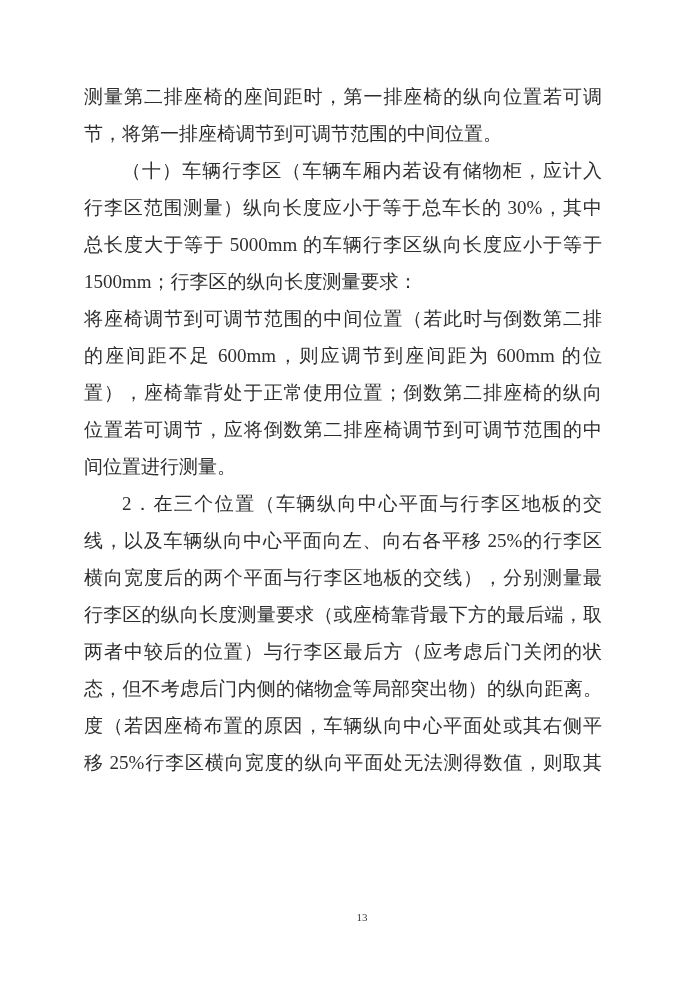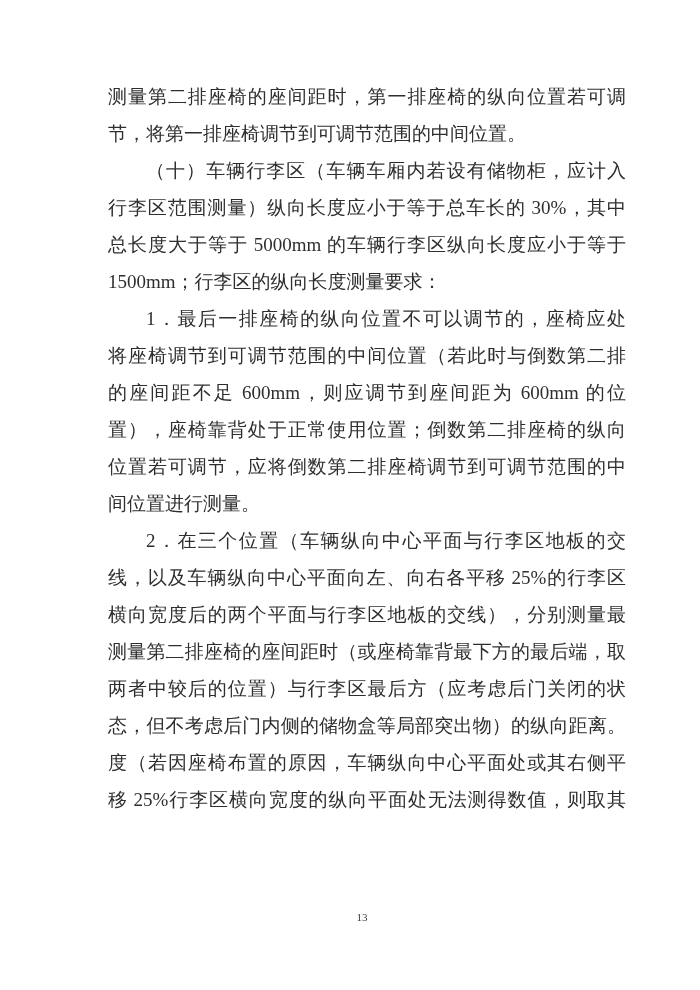--- a/index.html
+++ b/index.html
@@ -10,21 +10,21 @@
   .page {
     position: relative;
     width: 700px;
     height: 990px;
     background: #ffffff;
     overflow: hidden;
     font-family: "Liberation Serif", "DejaVu Serif", serif;
   }
   .text-block {
     position: absolute;
-    left: 108px;
+    left: 84px;
     top: 78px;
     width: 518px;
     color: #2e2e2e;
     font-size: 19px;
     line-height: 37px;
   }
   .ln {
     text-align: justify;
     text-align-last: justify;
     white-space: nowrap;
@@ -50,29 +50,28 @@
 <body>
 
 <div class="page">
   <div class="text-block">
     <div class="ln">测量第二排座椅的座间距时，第一排座椅的纵向位置若可调</div>
     <div class="ln end">节，将第一排座椅调节到可调节范围的中间位置。</div>
     <div class="ln indent">（十）车辆行李区（车辆车厢内若设有储物柜，应计入</div>
     <div class="ln">行李区范围测量）纵向长度应小于等于总车长的 30%，其中</div>
     <div class="ln">总长度大于等于 5000mm 的车辆行李区纵向长度应小于等于</div>
     <div class="ln end">1500mm；行李区的纵向长度测量要求：</div>
-    <div class="ln indent">1．最后一排座椅的纵向位置不可以调节的，座椅应处</div>
     <div class="ln">将座椅调节到可调节范围的中间位置（若此时与倒数第二排</div>
     <div class="ln">的座间距不足 600mm，则应调节到座间距为 600mm 的位</div>
     <div class="ln">置），座椅靠背处于正常使用位置；倒数第二排座椅的纵向</div>
     <div class="ln">位置若可调节，应将倒数第二排座椅调节到可调节范围的中</div>
     <div class="ln end">间位置进行测量。</div>
     <div class="ln indent">2．在三个位置（车辆纵向中心平面与行李区地板的交</div>
     <div class="ln">线，以及车辆纵向中心平面向左、向右各平移 25%的行李区</div>
     <div class="ln">横向宽度后的两个平面与行李区地板的交线），分别测量最</div>
-    <div class="ln">测量第二排座椅的座间距时（或座椅靠背最下方的最后端，取</div>
+    <div class="ln">行李区的纵向长度测量要求（或座椅靠背最下方的最后端，取</div>
     <div class="ln">两者中较后的位置）与行李区最后方（应考虑后门关闭的状</div>
     <div class="ln">态，但不考虑后门内侧的储物盒等局部突出物）的纵向距离。</div>
     <div class="ln">度（若因座椅布置的原因，车辆纵向中心平面处或其右侧平</div>
     <div class="ln">移 25%行李区横向宽度的纵向平面处无法测得数值，则取其</div>
   </div>
   <div class="page-number">13</div>
 </div>
 
 </body></html>

